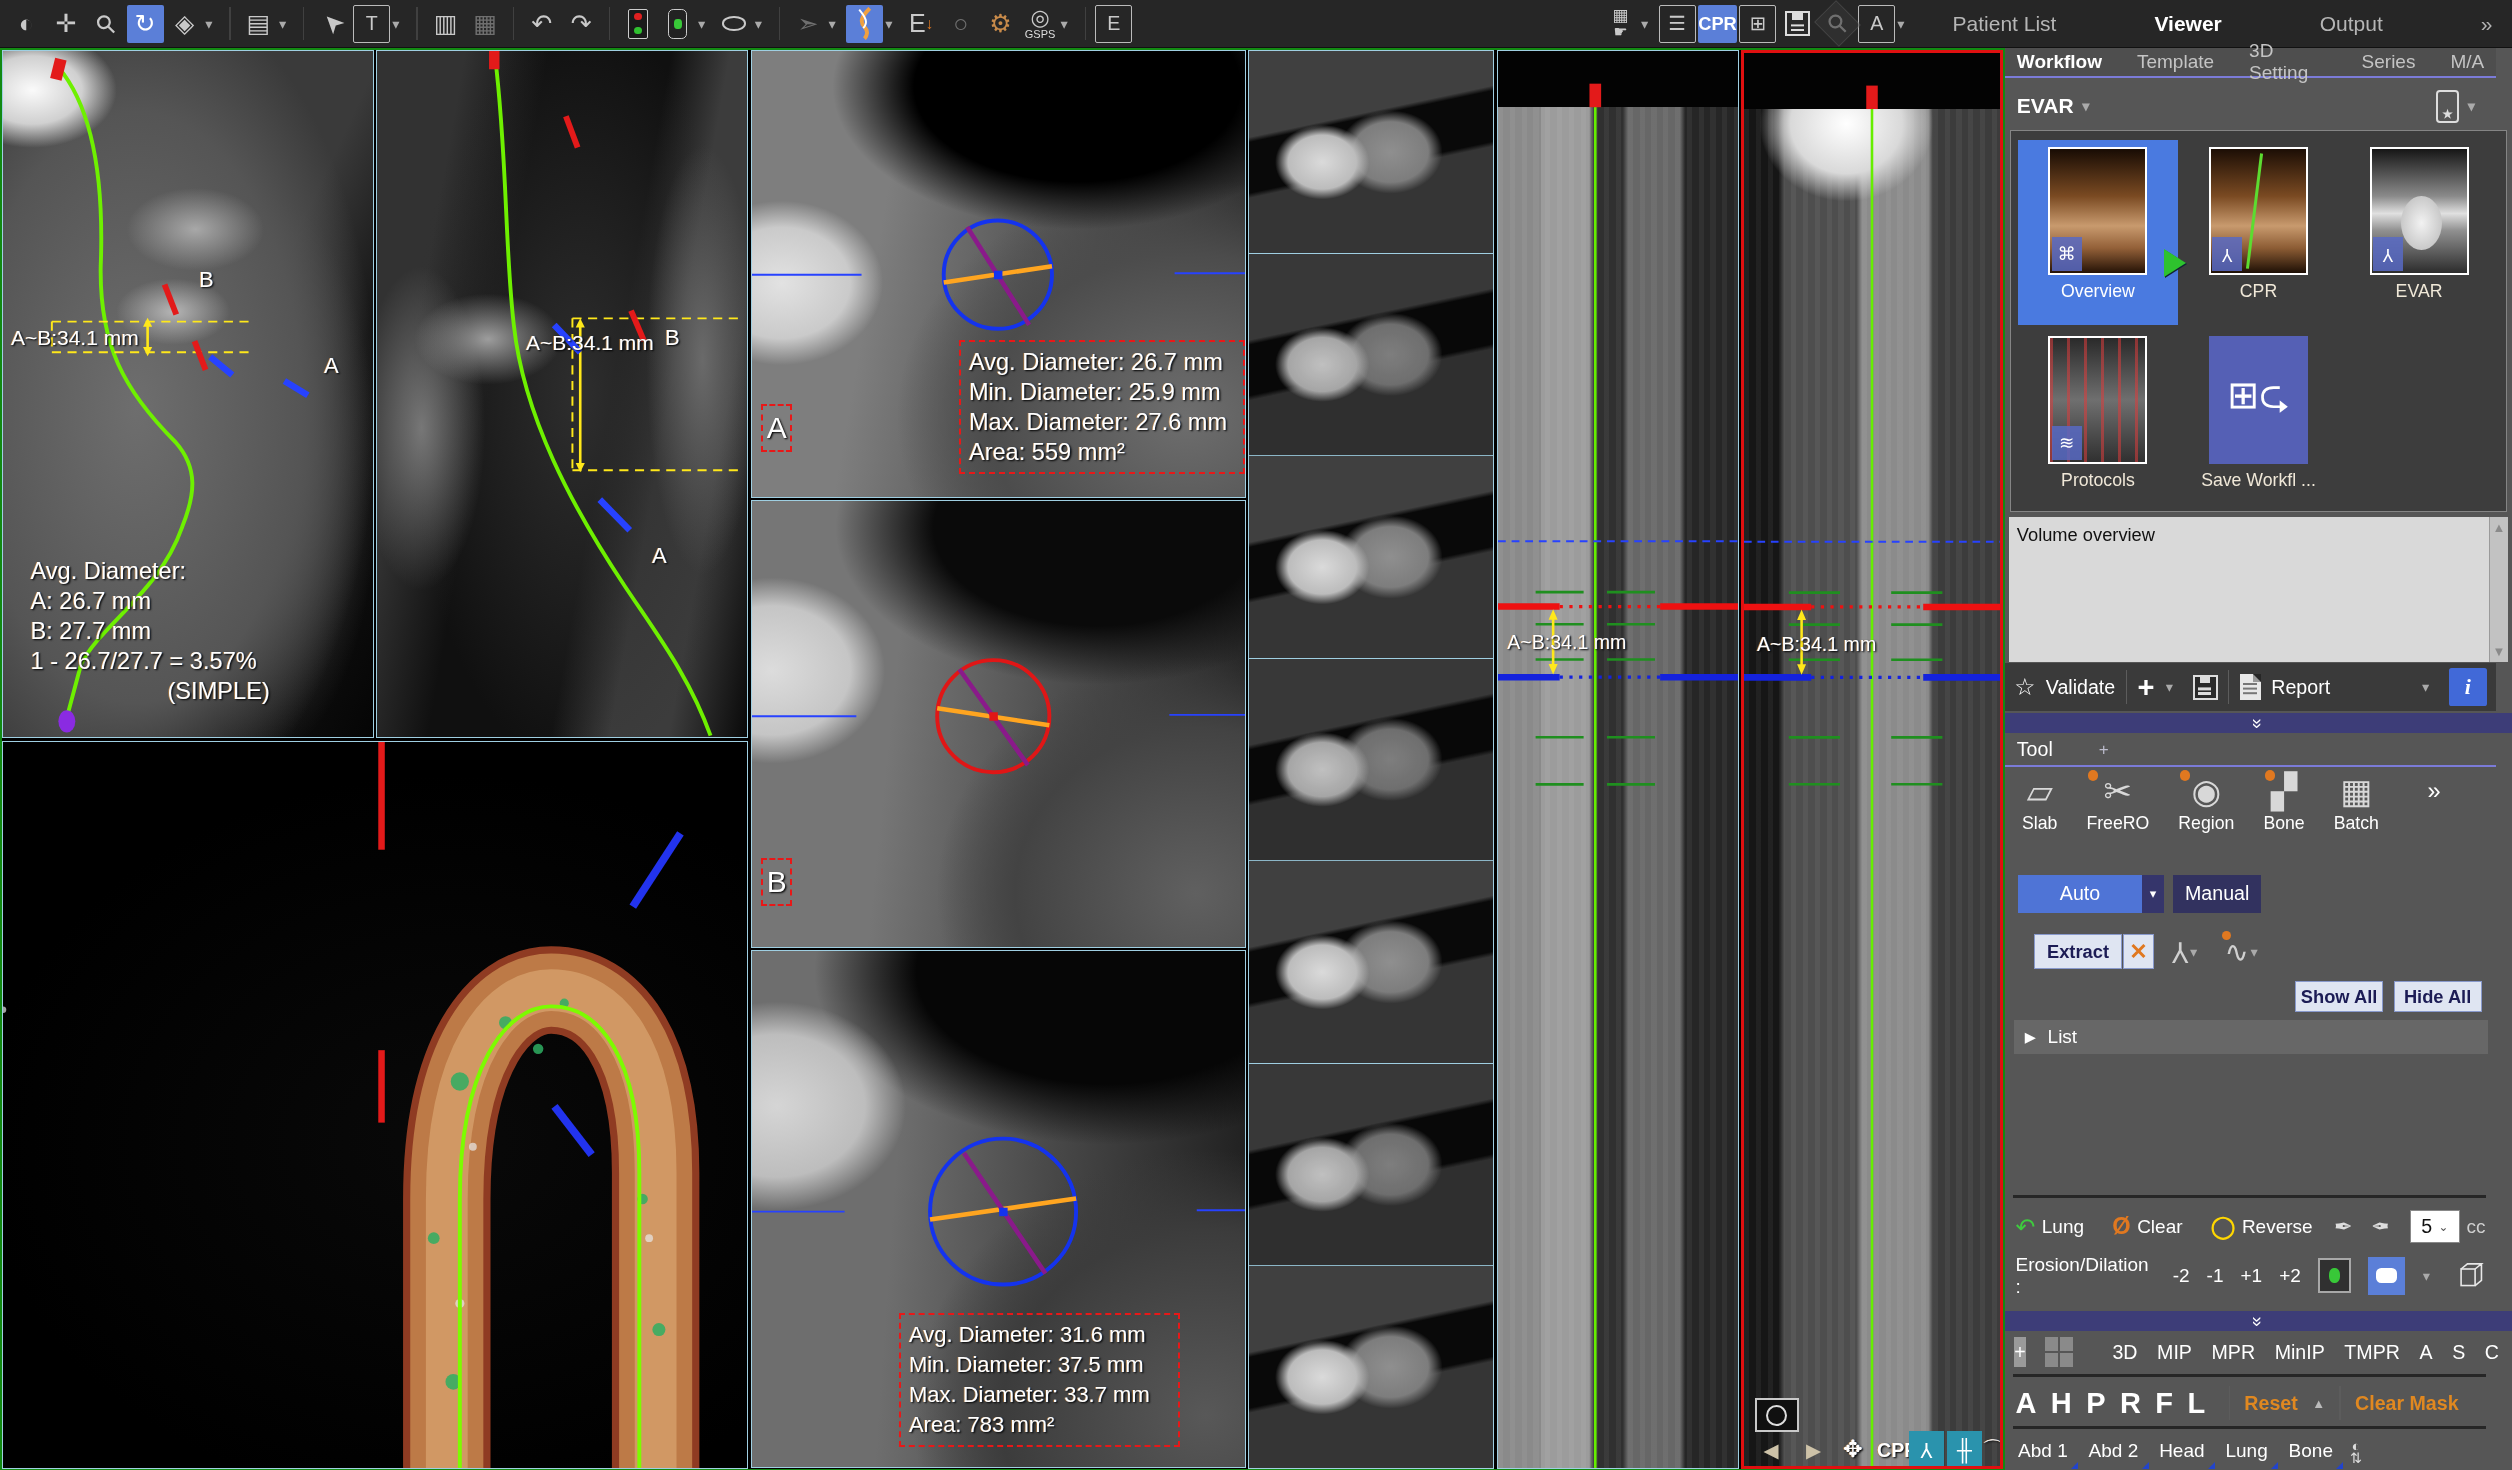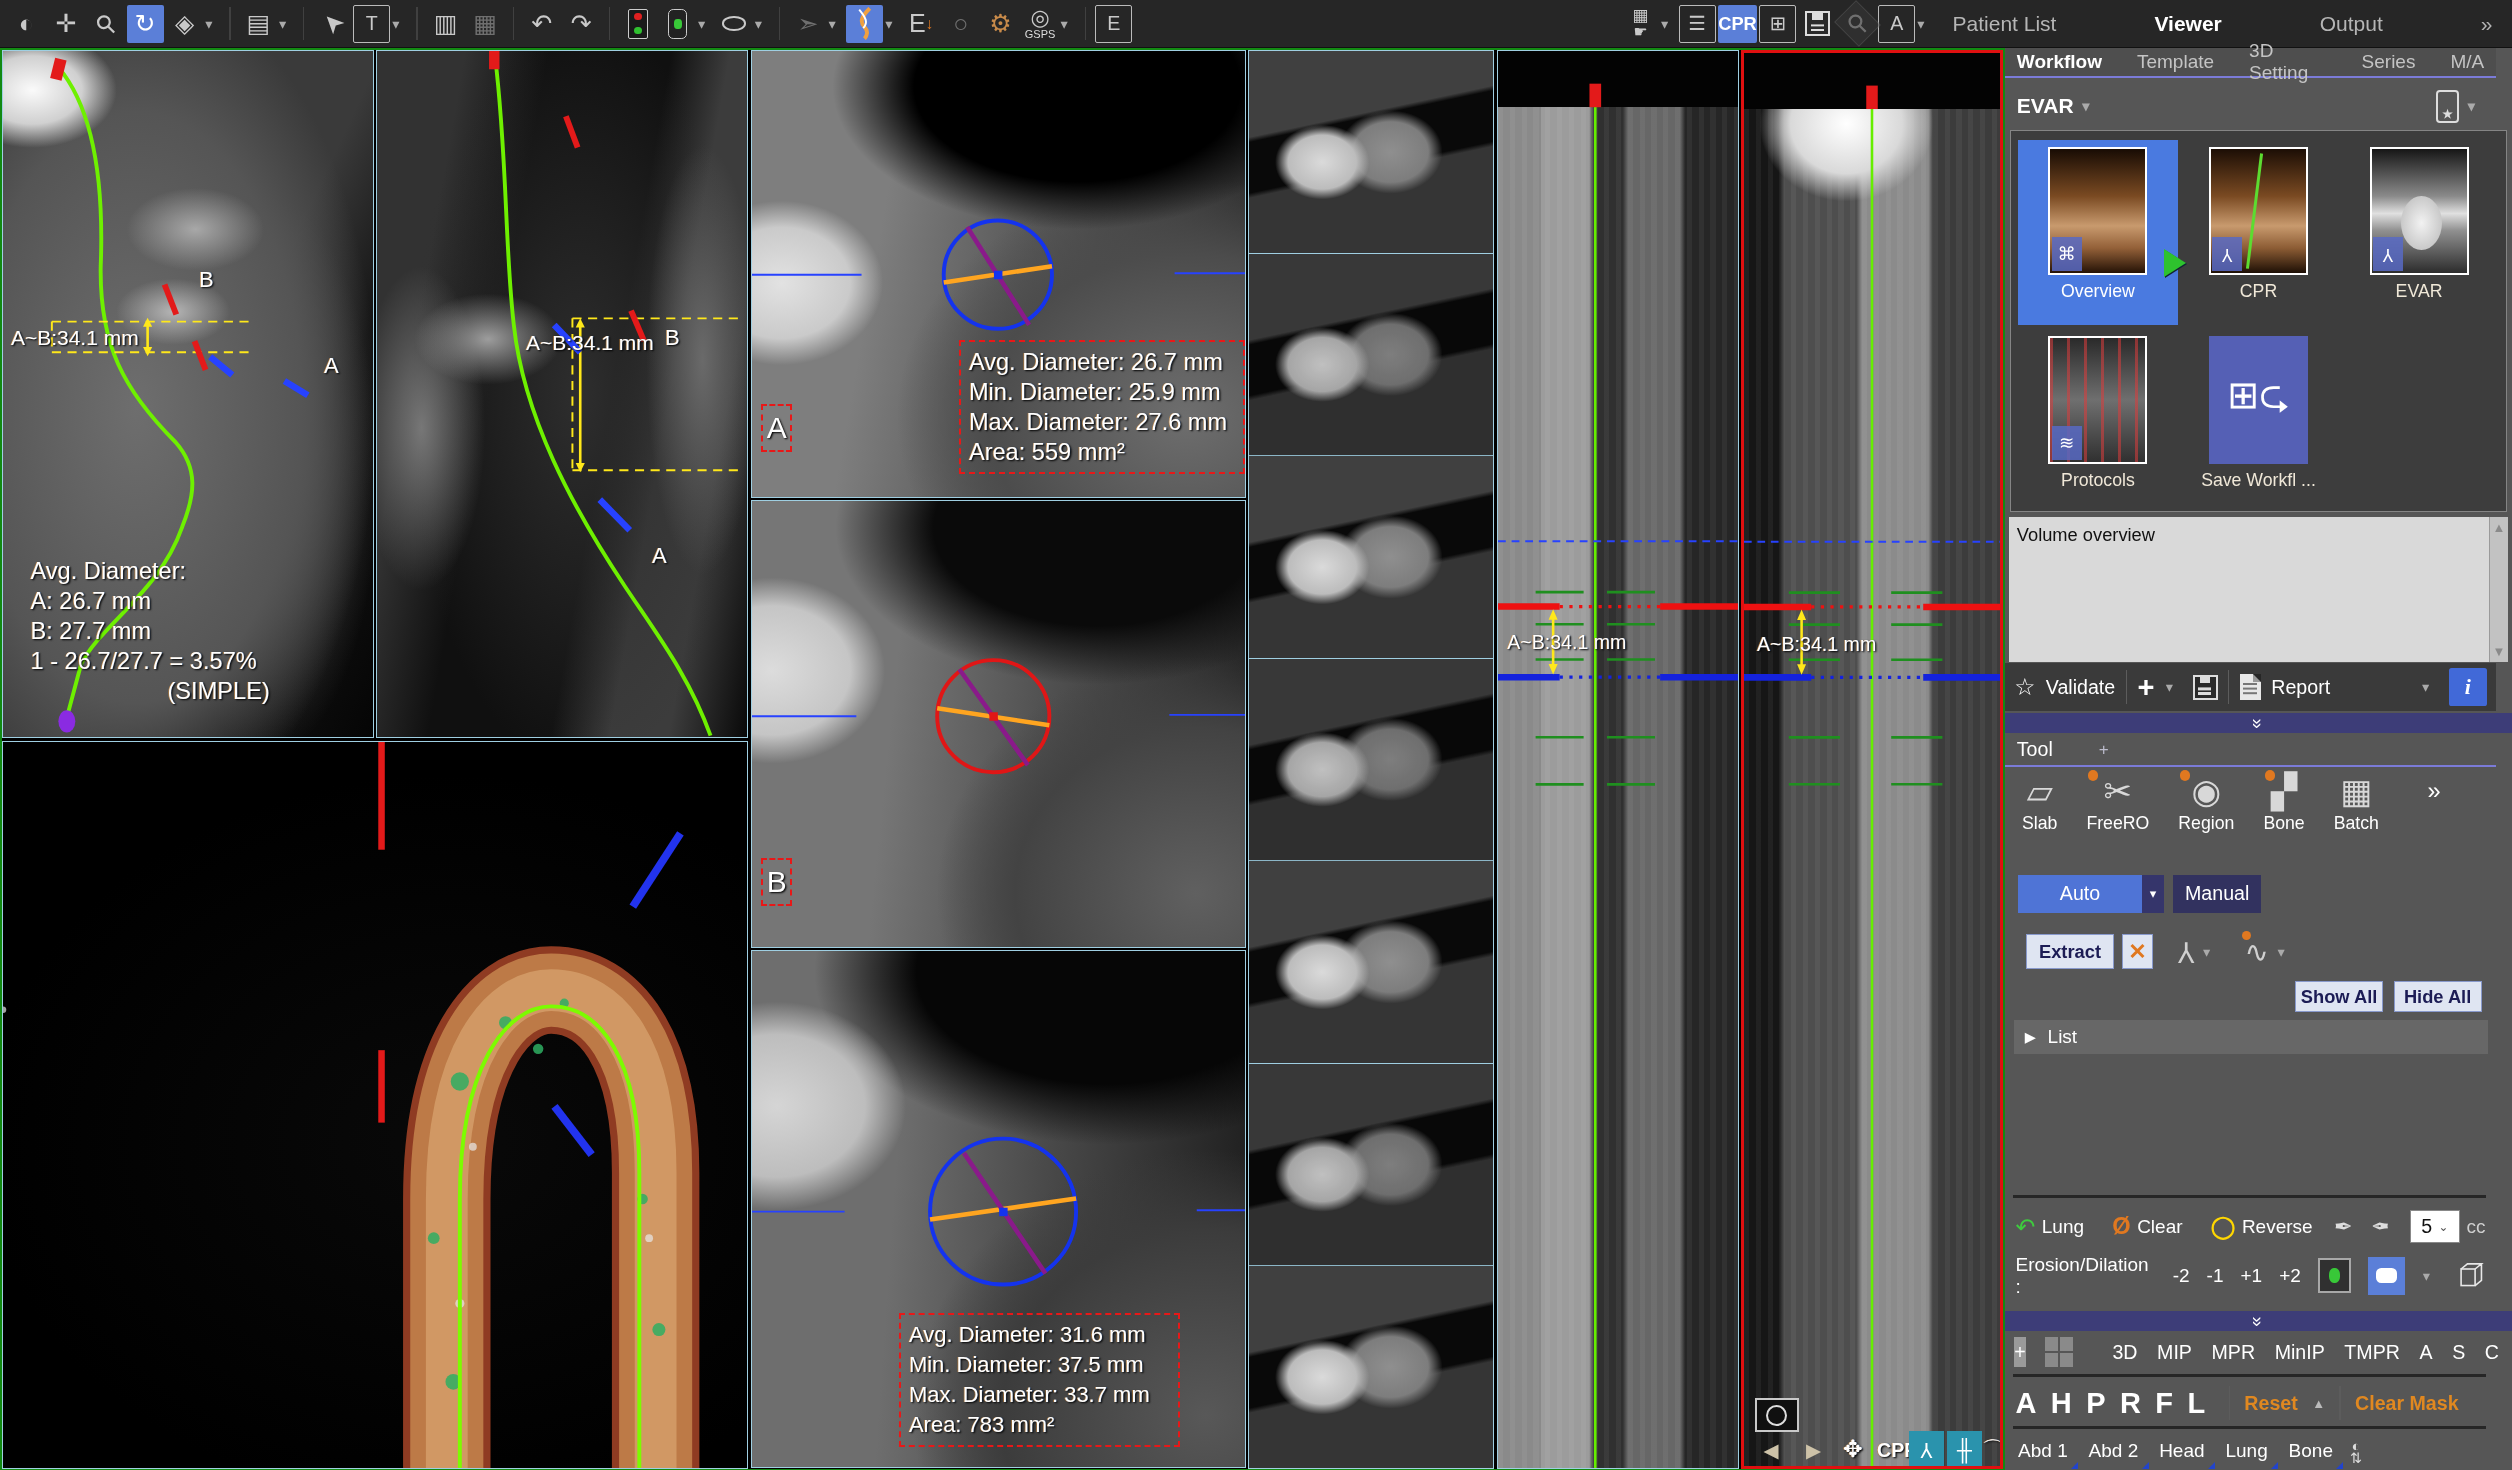--- a/index.html
+++ b/index.html
@@ -25,21 +25,21 @@
   .i-capsule::after{content:"";position:absolute;left:4.6px;top:9.8px;width:7.9px;height:9.8px;border-radius:40%;background:#38c838}
   .i-oval{width:23.6px;height:14.4px;border:2px solid #c9c9c9;border-radius:50%}
   .i-floppy{width:25px;height:25px;border:2px solid #ddd;position:relative;background:#2a2a2a}
   .i-floppy::before{content:"";position:absolute;left:5.2px;top:0;width:10.5px;height:6.5px;background:#ddd}
   .i-floppy::after{content:"";position:absolute;left:3.9px;bottom:2.6px;width:13px;height:2.6px;background:#ddd;box-shadow:0 -4.6px 0 #ddd}
   .i-doc{width:21px;height:26px;background:#e8e8e8;position:relative}
   .i-doc::before{content:"";position:absolute;right:0;top:0;border:4.6px solid #262626;border-left-color:#999;border-bottom-color:#999}
   .i-doc::after{content:"";position:absolute;left:3.3px;top:9.2px;width:14.4px;height:2px;background:#777;box-shadow:0 4.6px 0 #777,0 9.2px 0 #777}
   .i-bookmark{width:23.6px;height:33px;border:2px solid #ddd;border-radius:3.9px;display:flex;align-items:flex-end;justify-content:center;color:#ddd;font-size:11.8px}
   .searchbox{width:31px;height:35px;border:1.3px solid #666;background:#3a3a3a;display:flex;align-items:center;justify-content:center}
-  .tabs{display:flex;align-items:center;gap:98px;margin-left:19px;margin-right:13px;font-size:21px;color:#b5b5b5}
+  .tabs{display:flex;align-items:center;gap:98px;margin-left:39px;margin-right:13px;font-size:21px;color:#b5b5b5}
   .tabs .tab.active{color:#fff;font-weight:bold}
   .sp{flex:1}
 
   
   .viewport{position:absolute;left:0;top:48px;width:2005px;height:1423px;background:#000;border:2px solid #128a12}
   .pane{position:absolute;overflow:hidden;border:1.3px solid #9fcfe2;background:#050505}
   .pane svg.ovl{position:absolute;left:0;top:0;width:100%;height:100%}
   .otext{position:absolute;color:#fff;white-space:nowrap;text-shadow:1.3px 1.3px 2px #000,-0.7px 0 rgba(230,150,60,.65),0.7px 0 rgba(110,170,255,.6)}
   .meas{position:absolute;border:2px dashed #e81818;color:#fff;font-size:23.6px;line-height:30px;padding:5.2px 7.9px;white-space:nowrap;overflow:hidden;text-shadow:1.3px 1.3px 2px #000,-0.7px 0 rgba(230,150,60,.65),0.7px 0 rgba(110,170,255,.6)}
   .ltr{position:absolute;width:31px;height:48px;border:2px dashed #e81818;color:#fff;font-size:30px;display:flex;align-items:center;justify-content:center;text-shadow:1.3px 1.3px 2px #000}
@@ -125,21 +125,21 @@
   .toolico{top:721px;height:98px;padding:0 17px;gap:29px;align-items:flex-start}
   .ti{display:flex;flex-direction:column;align-items:center;gap:5.2px;font-size:17.7px;color:#fff;position:relative;padding-top:5.2px}
   .ti .g{font-size:34px;color:#d8d8d8;line-height:1}
   .ti .odot{position:absolute;left:1.3px;top:1.3px;width:10.5px;height:10.5px;border-radius:50%;background:#e07820}
   .more{font-size:23.6px;color:#fff;margin-left:19.6px;margin-top:9.2px}
   .autor{top:826px;height:39px;padding:0 13px}
   .btn-auto{width:124px;height:38px;background:#4f74d6;color:#fff;font-size:19.6px;display:flex;align-items:center;justify-content:center}
   .btn-autodd{width:22px;height:38px;background:#35356b;color:#fff;display:flex;align-items:center;justify-content:center;font-size:13px}
   .btn-manual{width:88px;height:38px;background:#32325f;color:#fff;font-size:19.6px;display:flex;align-items:center;justify-content:center;margin-left:9.2px}
   .lbtn{background:#dfe5f2;color:#1c1c55;border:1.3px solid #8899cc;display:flex;align-items:center;justify-content:center;font-size:18.3px;font-weight:bold}
-  .extr{top:885px;height:37px;padding:0 21px;gap:8px}
+  .extr{top:885px;height:37px;padding:0 29px;gap:1px}
   .vglyph{font-size:29px;color:#d0d0d0;position:relative;margin-left:17px}
   .vglyph .odot{position:absolute;left:-2.6px;top:-3.9px;width:9.2px;height:9.2px;border-radius:50%;background:#e07820}
   .shr{top:932px;height:33px;justify-content:flex-end;padding-right:14.4px;gap:10.5px}
   .listrow{position:absolute;left:9.2px;right:23.6px;top:972px;height:34px;background:#676767;display:flex;align-items:center;gap:11.8px;padding:0 10.5px;color:#fff;font-size:19px}
   .hdiv{position:absolute;left:7.9px;right:26px;height:2.6px;background:#262626}
   .undor{top:1160px;height:37px;padding:0 10.5px;gap:6.5px;font-size:19px;color:#fff}
   .sel5{width:56px;height:33px;background:#fff;color:#111;font-size:19.6px;display:flex;align-items:center;justify-content:center;gap:6.5px;border:1.3px solid #888}
   .sel5 .c{font-size:11.8px;color:#555}
   .eros{top:1207px;height:41px;padding:0 10.5px;gap:17px;font-size:19px;color:#fff}
   .ero1{width:34px;height:35px;border:2px solid #a8a8a8;background:#303030;display:flex;align-items:center;justify-content:center}

